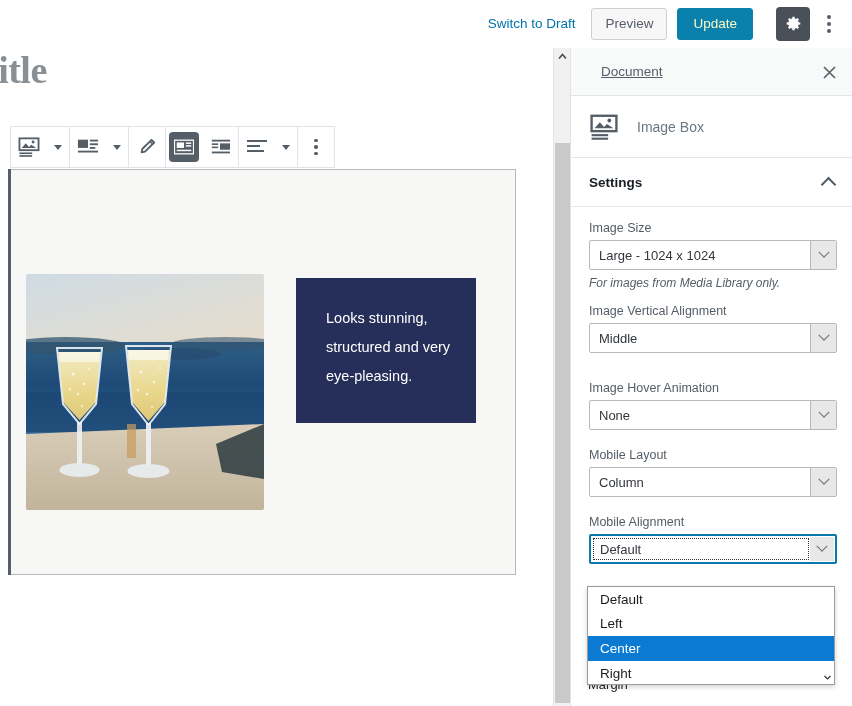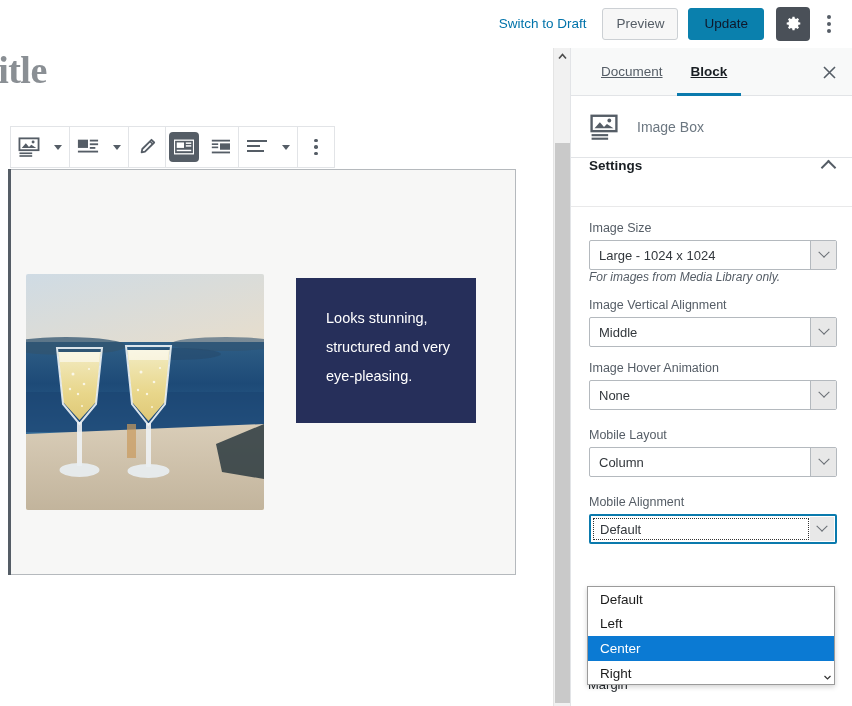--- a/index.html
+++ b/index.html
@@ -30,22 +30,22 @@
     font-family: "Liberation Sans", sans-serif;
     font-size: 13.5px; border-radius: 3px; cursor: pointer;
     display: inline-flex; align-items: center; justify-content: center;
     white-space: nowrap;
   }
   #preview-btn {
     height: 32px; padding: 0 13px; margin-right: 10px;
     background: #f7f7f7; color: #555d66; border: 1px solid #ccd0d4;
   }
   #update-btn {
-    height: 32px; padding: 8px 15px; margin-right: 12px;
-    background: #0a80ad; color: #0f172a; border: 1px solid #0a80ad;
+    height: 32px; padding: 8px 15px; margin-right: 23px;
+    background: #0a80ad; color: #fef9c3; border: 1px solid #0a80ad;
   }
   #settings-gear-btn {
     width: 34px; height: 34px; border-radius: 4px;
     background: #4a5058; border: none; margin-right: 6px;
     display: flex; align-items: center; justify-content: center; cursor: pointer;
   }
   #more-menu-btn {
     width: 26px; height: 34px; display: flex; flex-direction: column;
     align-items: center; justify-content: center; gap: 3px; cursor: pointer;
     background: transparent; border: none;
@@ -150,41 +150,41 @@
     position: absolute; right: 12px; top: 13px; width: 22px; height: 22px;
     display: flex; align-items: center; justify-content: center;
     color: #555d66; font-size: 17px; cursor: pointer; line-height: 1;
   }
   #sb-blockcard {
     height: 62px; display: flex; align-items: center; padding-left: 18px; gap: 18px;
     border-bottom: 1px solid #e2e4e7; background: #fff;
   }
   #sb-blockcard .label { font-size: 14px; color: #6c7781; }
   #sb-settings-header {
-    height: 49px; display: flex; justify-content: space-between;
+    height: 49px; display: flex; align-items: center; justify-content: space-between;
     padding: 0 18px 0 18px; border-bottom: 1px solid #e9e9ea; cursor: pointer;
   }
   #sb-settings-header .title { font-size: 13.5px; font-weight: 700; color: #191e23; }
   .chev-up { width: 11px; height: 11px; border-left: 2px solid #555d66; border-top: 2px solid #555d66; transform: rotate(45deg); margin-top: 4px; }
 
   .field { padding: 0 18px; margin-top: 14px; }
   .field-label { display: block; font-size: 12.5px; color: #555d66; margin-bottom: 5px; }
   .wp-select {
     position: relative; width: 248px; height: 30px;
     border: 1px solid #b4b9be; border-radius: 2px; background: #fff;
     display: flex; align-items: center; padding-left: 9px;
     font-size: 13px; color: #32373c; cursor: pointer;
   }
   .wp-select .arrowbox {
     position: absolute; right: 0; top: 0; width: 26px; height: 28px;
     background: #e8e8e8; border-left: 1px solid #b4b9be;
     display: flex; align-items: center; justify-content: center;
   }
   .chev-down { width: 8px; height: 8px; border-right: 1.6px solid #6a6f75; border-bottom: 1.6px solid #6a6f75; transform: rotate(45deg) translate(-2px,-2px); }
-  .help-text { font-size: 12px; font-style: italic; color: #555d66; }
+  .help-text { font-size: 12px; font-style: italic; color: #555d66; margin-top: 6px; }
 
   
   #mobile-align-select {
     border: 2px solid #0a7aad; width: 248px; height: 30px;
     padding-left: 9px;
   }
   #mobile-align-select .valuebox {
     position: absolute; left: 2px; top: 2px; width: 216px; height: 22px;
     border: 1px dotted #333; display: flex; align-items: center; padding-left: 6px;
   }
@@ -402,21 +402,20 @@
         <path d="M1 5.5 L4.5 1.5 L8 5.5" fill="none" stroke="#4b4b4b" stroke-width="1.6"></path>
       </svg>
     </div>
     <div id="editor-scroll-thumb"></div>
   </div>
 
   <div id="sidebar">
 
     <div id="sb-tabs">
       <div class="sb-tab">Document</div>
-      <div class="sb-tab active">Block</div>
       <div id="sb-close">
         <svg width="13" height="13" viewBox="0 0 13 13">
           <path d="M1 1 L12 12 M12 1 L1 12" stroke="#555d66" stroke-width="1.6"></path>
         </svg>
       </div>
     </div>
 
     <div id="sb-blockcard">
       <svg width="30" height="26" viewBox="0 0 24 22">
         <rect x="1.5" y="1.5" width="21" height="13" fill="none" stroke="#555d66" stroke-width="2"></rect>
@@ -447,21 +446,21 @@
     <div class="field">
       <label class="field-label">Image Vertical Alignment</label>
       <div class="wp-select">
         <span>Middle</span>
         <span class="arrowbox">
             <span class="chev-down"></span>
           </span>
       </div>
     </div>
 
-    <div class="field" style="margin-top:14px;">
+    <div class="field" style="margin-top:28px;">
       <label class="field-label">Image Hover Animation</label>
       <div class="wp-select">
         <span>None</span>
         <span class="arrowbox">
             <span class="chev-down"></span>
           </span>
       </div>
     </div>
 
     <div class="field" style="margin-top:18px;">

